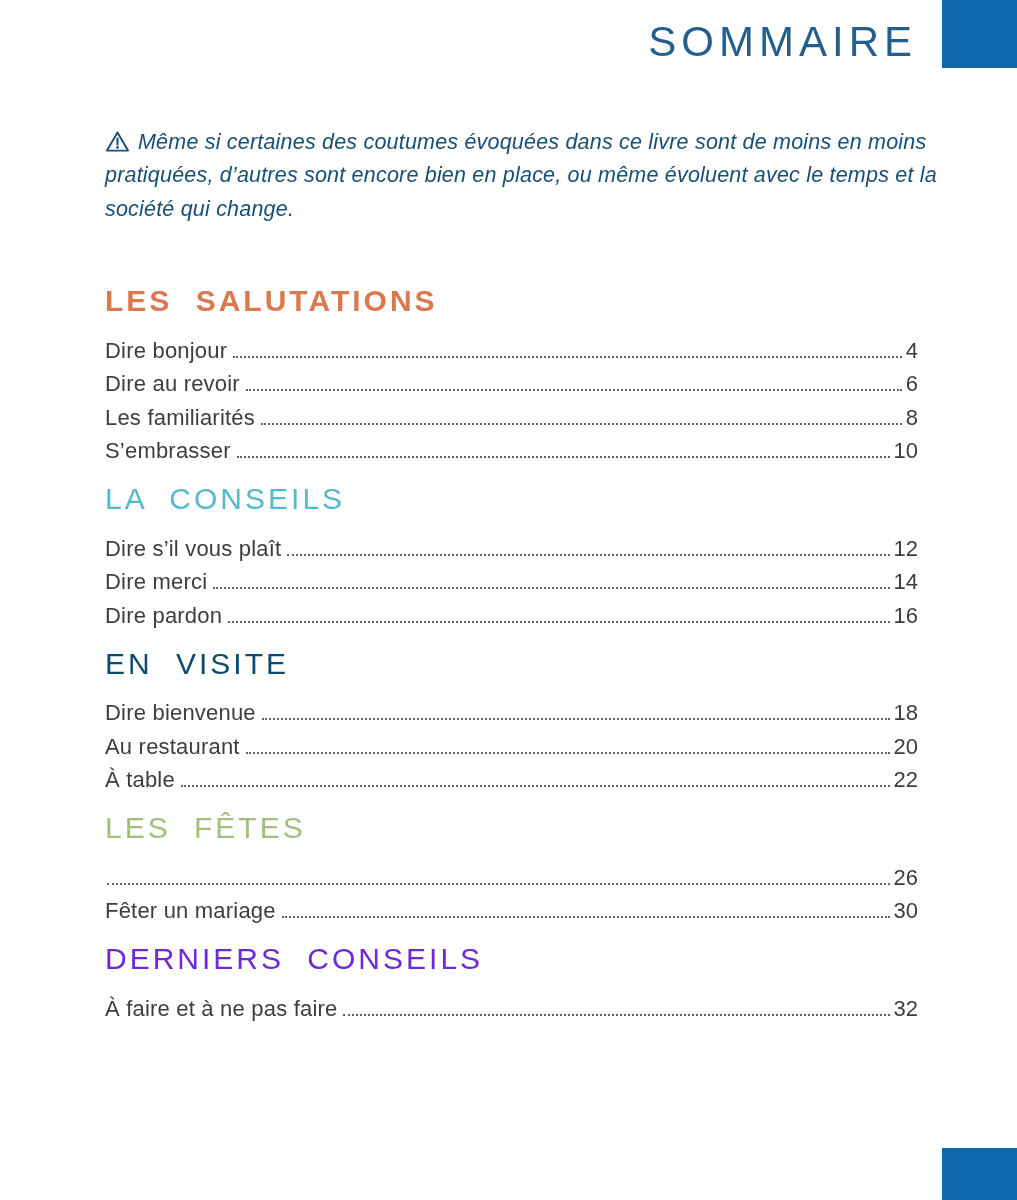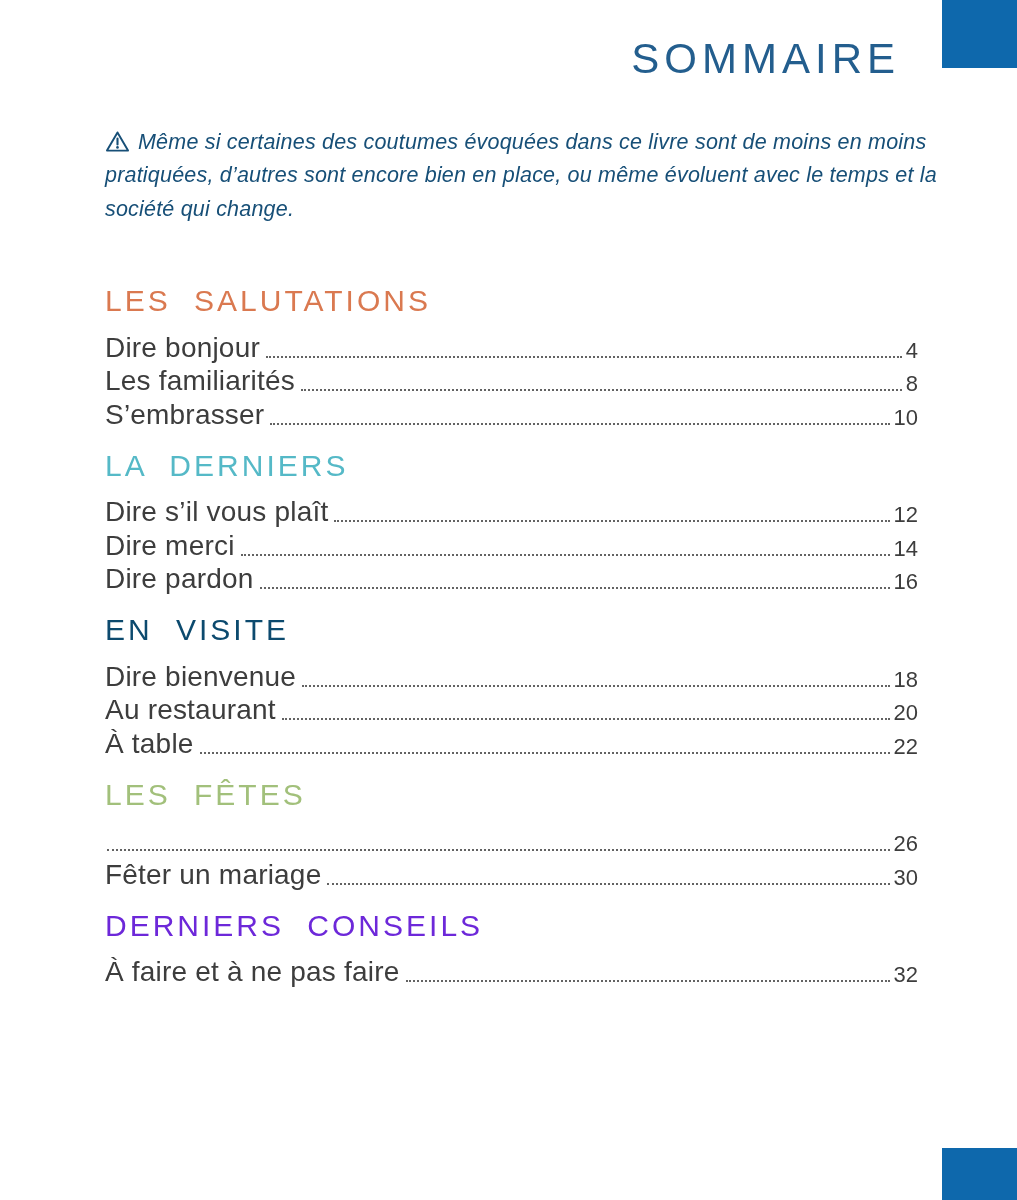--- a/index.html
+++ b/index.html
@@ -7,40 +7,40 @@
     position:relative;
     width:1017px; height:1200px;
     background:#ffffff;
     overflow:hidden;
     font-family:"Liberation Sans", sans-serif;
   }
   .accent-square { position:absolute; right:0; width:75px; }
   .accent-top    { top:0;    height:68px; }
   .accent-bottom { bottom:0; height:52px; }
   .title {
-    position:absolute; top:18px; right:100px; margin:17px;
+    position:absolute; top:18px; right:100px; margin:0;
     font-size:42px; font-weight:normal;
     letter-spacing:5px; word-spacing:6px;
   }
   .intro {
     position:absolute; top:126px; left:105px; width:832px;
     font-style:italic; font-size:21.5px; line-height:1.55;
     letter-spacing:0.2px;
   }
   .warn-icon { vertical-align:-4px; margin-right:8px; }
   .toc { position:absolute; top:284px; left:105px; right:99px; }
   .toc-section { margin-top:18px; }
   .toc-section:first-child { margin-top:0; }
   .section-heading {
     margin:0 0 8px 0; height:38px;
     font-size:30px; font-weight:normal;
     letter-spacing:3px; word-spacing:12px;
   }
   .row { display:flex; align-items:flex-end; height:33.5px; }
-  .label { font-size:28px; letter-spacing:0.2px; white-space:nowrap; padding-right:4px; }
+  .label { font-size:22px; letter-spacing:0.2px; white-space:nowrap; padding-right:4px; }
   .leader { flex:1 1 auto; border-bottom:2.5px dotted; margin:0 2px 6px 2px; opacity:0.8; }
   .pagenum { font-size:22px; white-space:nowrap; padding-left:2px; }
 </style>
 </head>
 <body>
 
 <div class="page">
 
   <div class="accent-square accent-top" style="background-color: rgb(14, 104, 172);"></div>
   <div class="accent-square accent-bottom" style="background-color: rgb(14, 104, 172);"></div>
@@ -51,40 +51,45 @@
     <svg class="warn-icon" width="25" height="23" viewBox="0 0 26 24" aria-hidden="true">
       <path d="M13 2.5 L24 21.5 H2 Z" fill="none" stroke="currentColor" stroke-width="2" stroke-linejoin="round"></path>
       <line x1="13" y1="9" x2="13" y2="15" stroke="currentColor" stroke-width="2.2" stroke-linecap="round"></line>
       <circle cx="13" cy="18.2" r="1.4" fill="currentColor"></circle>
     </svg><span class="intro-text">Même si certaines des coutumes évoquées dans ce livre sont de moins en moins pratiquées, d’autres sont encore bien en place, ou même évoluent avec le temps et la société qui change.</span>
   </div>
 
   <div class="toc" style="color: rgb(61, 61, 61);">
 
     <section class="toc-section">
-      <h2 class="section-heading" style="color: rgb(218, 121, 80);">LES SALUTATIONS</h2>
+      <h2 class="section-heading" style="color: rgb(218, 121, 80); font-weight: bold;">LES SALUTATIONS</h2>
       <div class="row">
         <span class="label">Dire bonjour</span>
         <span class="leader"></span>
         <span class="pagenum">4</span>
+      </div>
+      <div class="row">
+        <span class="label">Dire au revoir</span>
+        <span class="leader"></span>
+        <span class="pagenum">6</span>
       </div>
       <div class="row">
         <span class="label">Les familiarités</span>
         <span class="leader"></span>
         <span class="pagenum">8</span>
       </div>
       <div class="row">
         <span class="label">S’embrasser</span>
         <span class="leader"></span>
         <span class="pagenum">10</span>
       </div>
     </section>
 
     <section class="toc-section">
-      <h2 class="section-heading" style="color: rgb(85, 185, 199);">LA DERNIERS</h2>
+      <h2 class="section-heading" style="color: rgb(85, 185, 199);">LA CONSEILS</h2>
       <div class="row">
         <span class="label">Dire s’il vous plaît</span>
         <span class="leader"></span>
         <span class="pagenum">12</span>
       </div>
       <div class="row">
         <span class="label">Dire merci</span>
         <span class="leader"></span>
         <span class="pagenum">14</span>
       </div>

